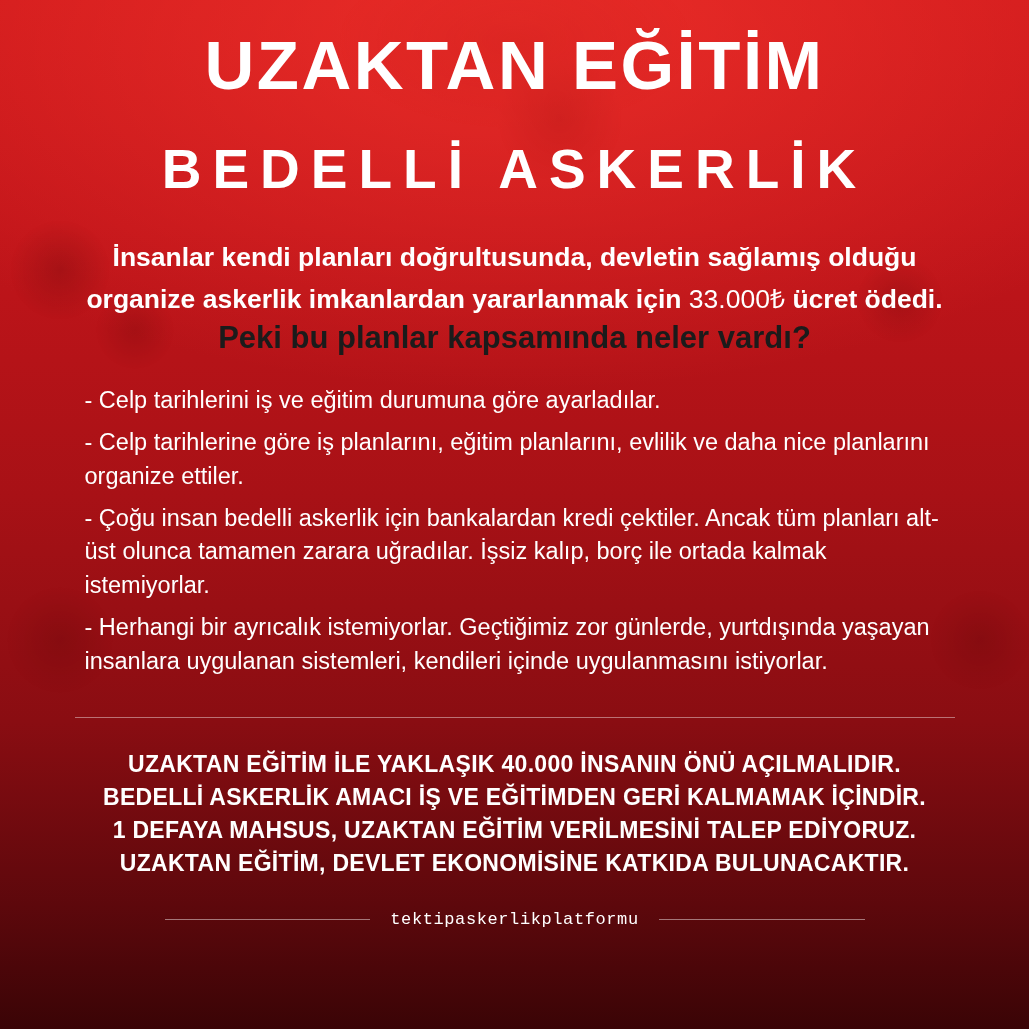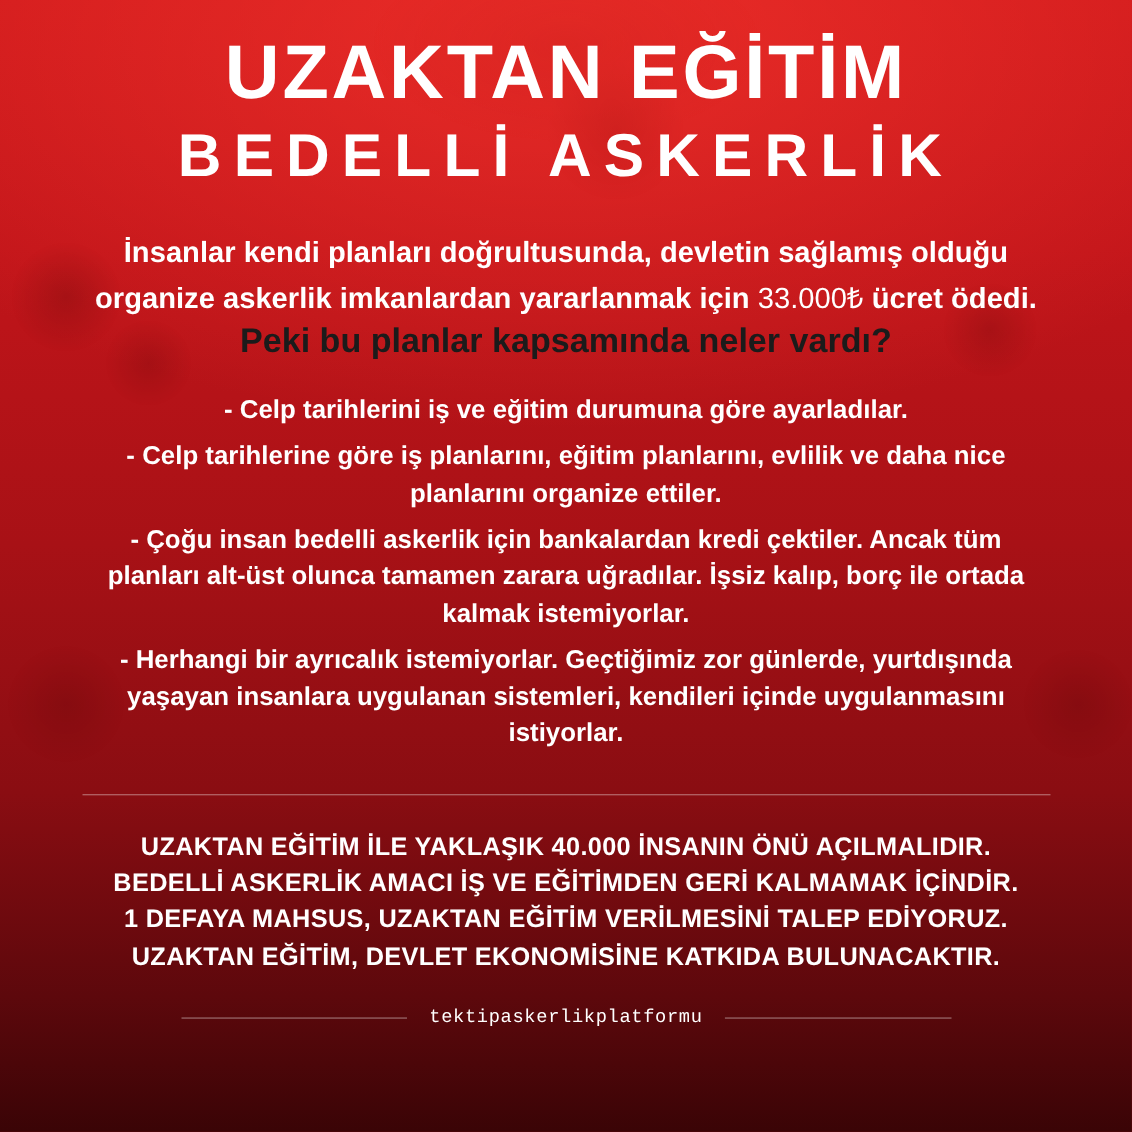--- a/index.html
+++ b/index.html
@@ -52,21 +52,21 @@
     margin-top: 30px;
     color: #ffffff;
     font-size: 69px;
     font-weight: 700;
     letter-spacing: 2.5px;
     line-height: 1.02;
     text-align: center;
     text-transform: uppercase;
   }
   .title-sub {
-    margin-top: 8px;
+    margin-top: 36px;
     color: #ffffff;
     font-size: 55px;
     font-weight: 700;
     letter-spacing: 11px;
     text-align: center;
     text-transform: uppercase;
   }
   .lead {
     margin-top: 36px;
     color: #ffffff;
@@ -84,23 +84,22 @@
     font-size: 31px;
     font-weight: 700;
     text-align: center;
   }
   .bullets {
     margin-top: 28px;
     width: 100%;
     max-width: 860px;
     color: #ffffff;
     font-size: 23.5px;
-    font-weight: 700;
+    font-weight: 400;
     line-height: 1.42;
-    text-align: center;
   }
   .bullet {
     margin-bottom: 9px;
   }
   .divider {
     margin-top: 30px;
     width: 880px;
     height: 1px;
     background: rgba(255,255,255,0.42);
   }

